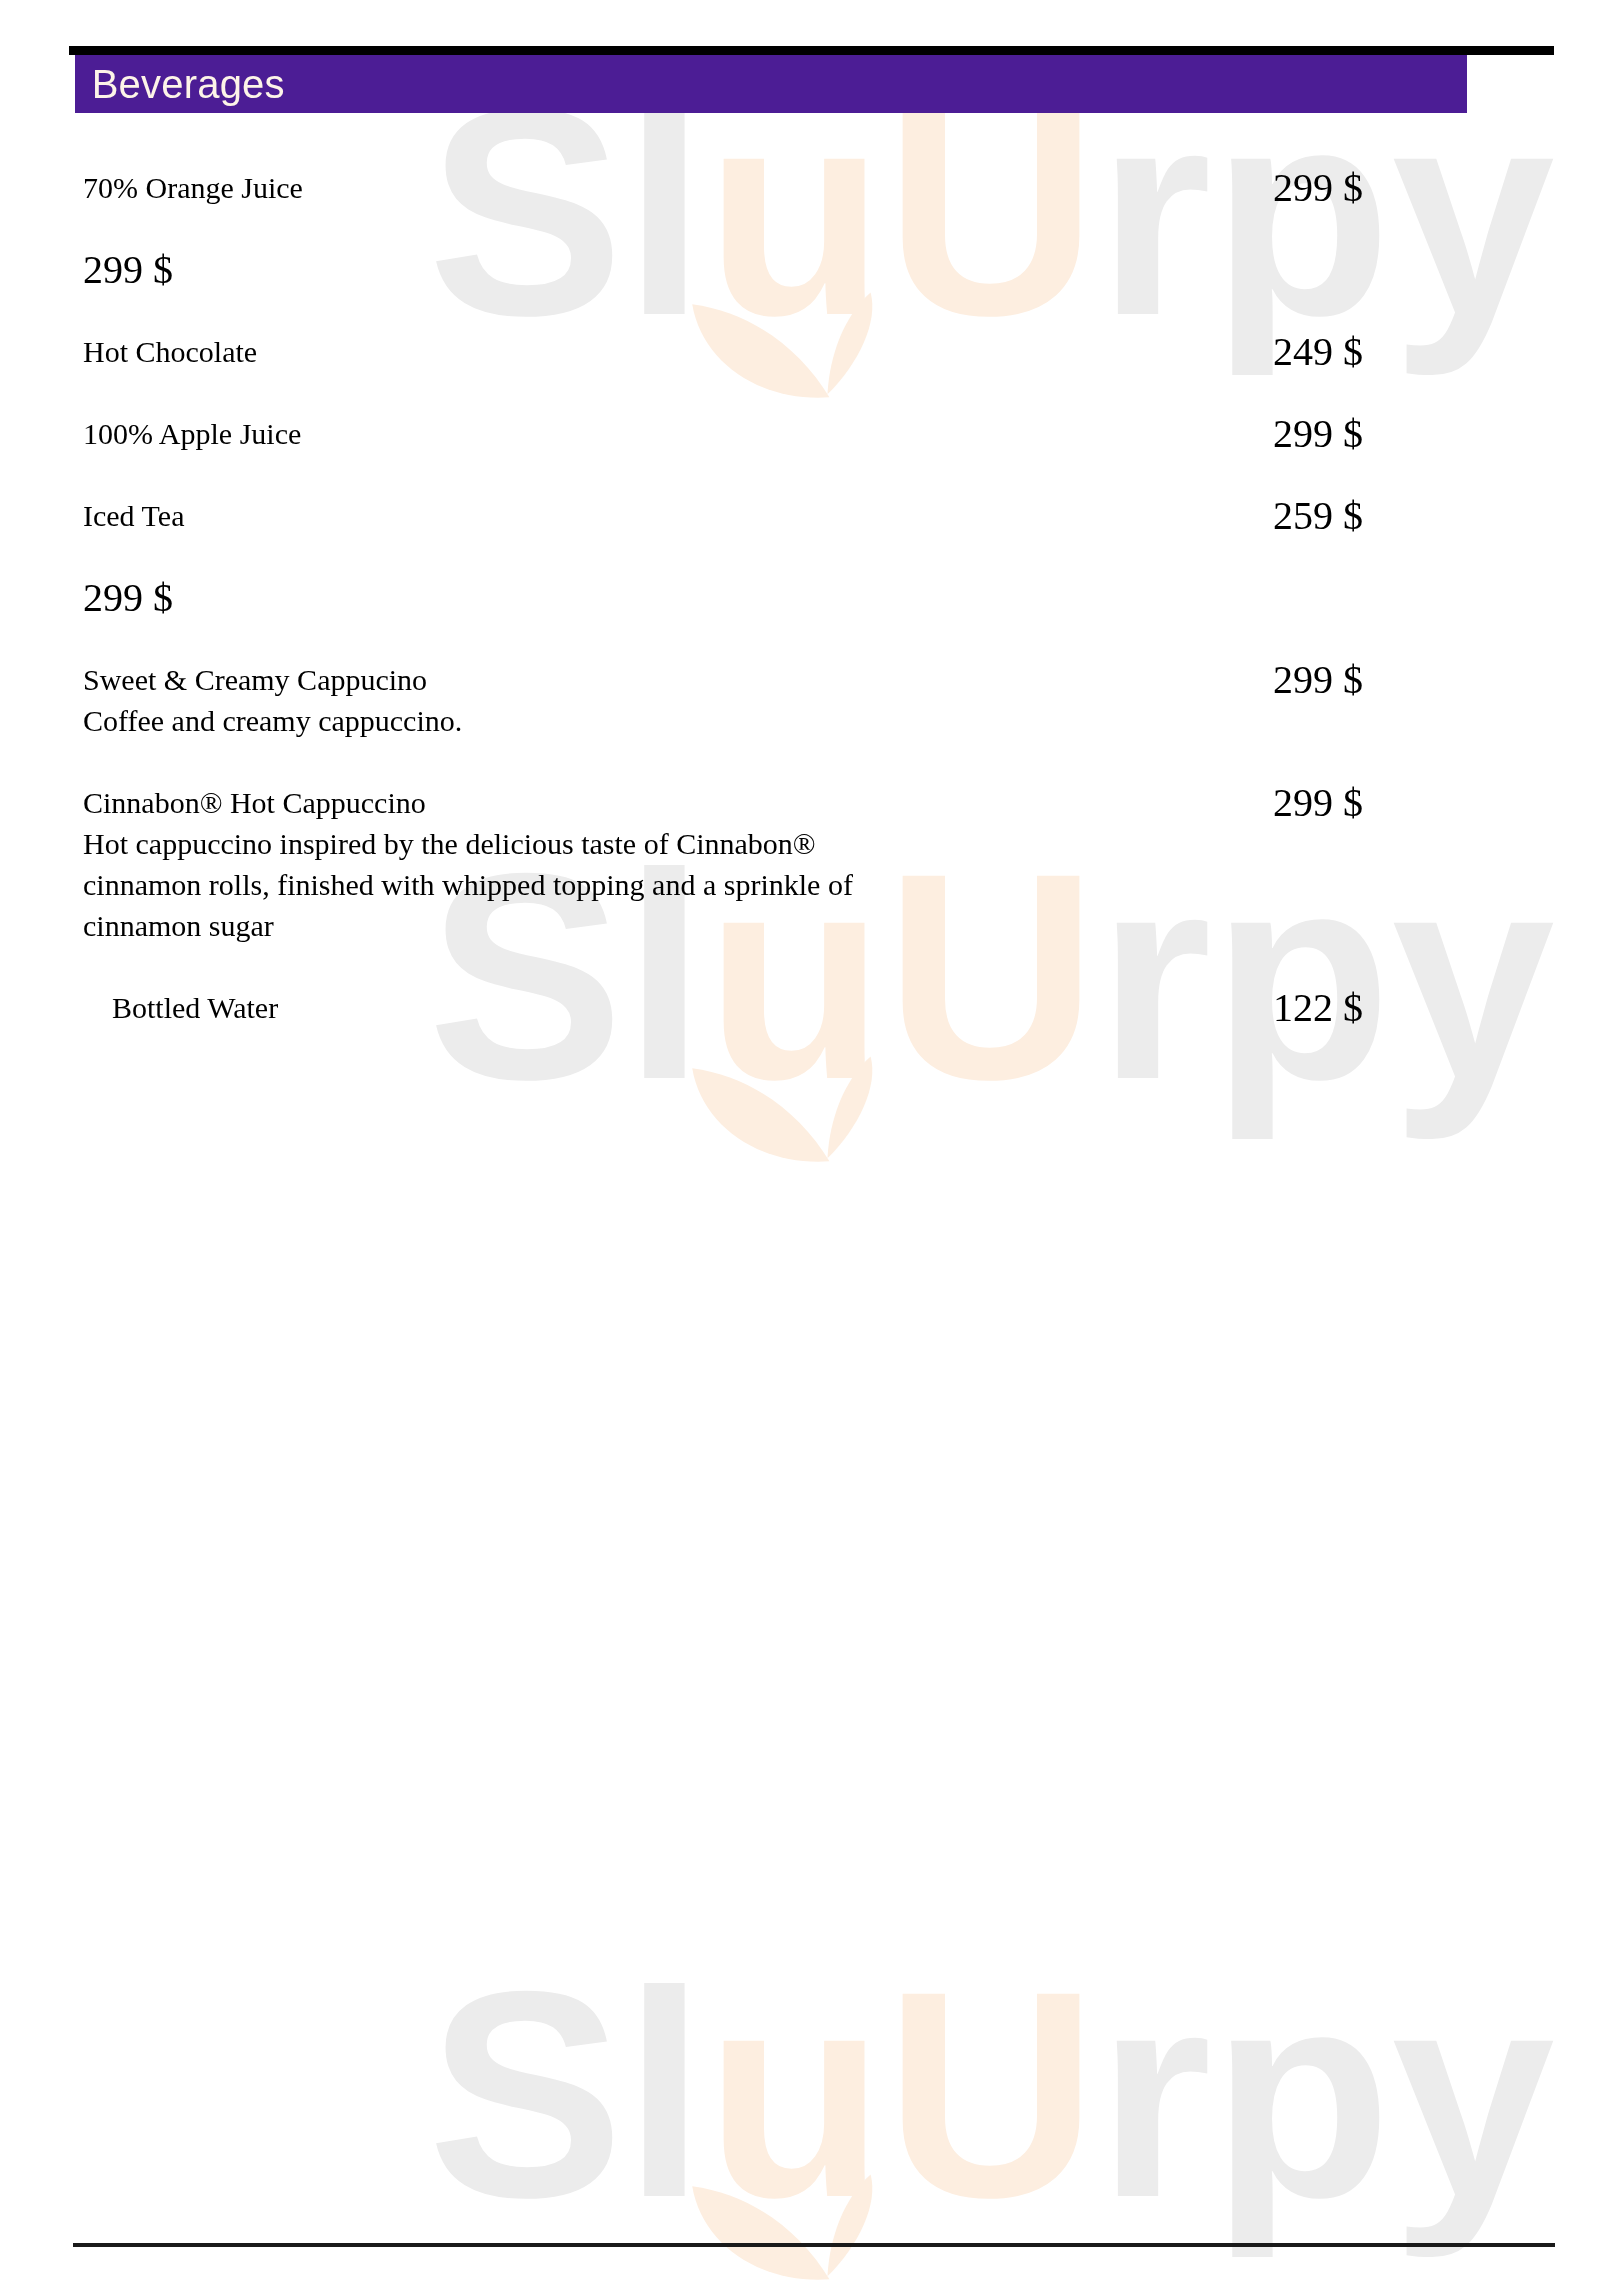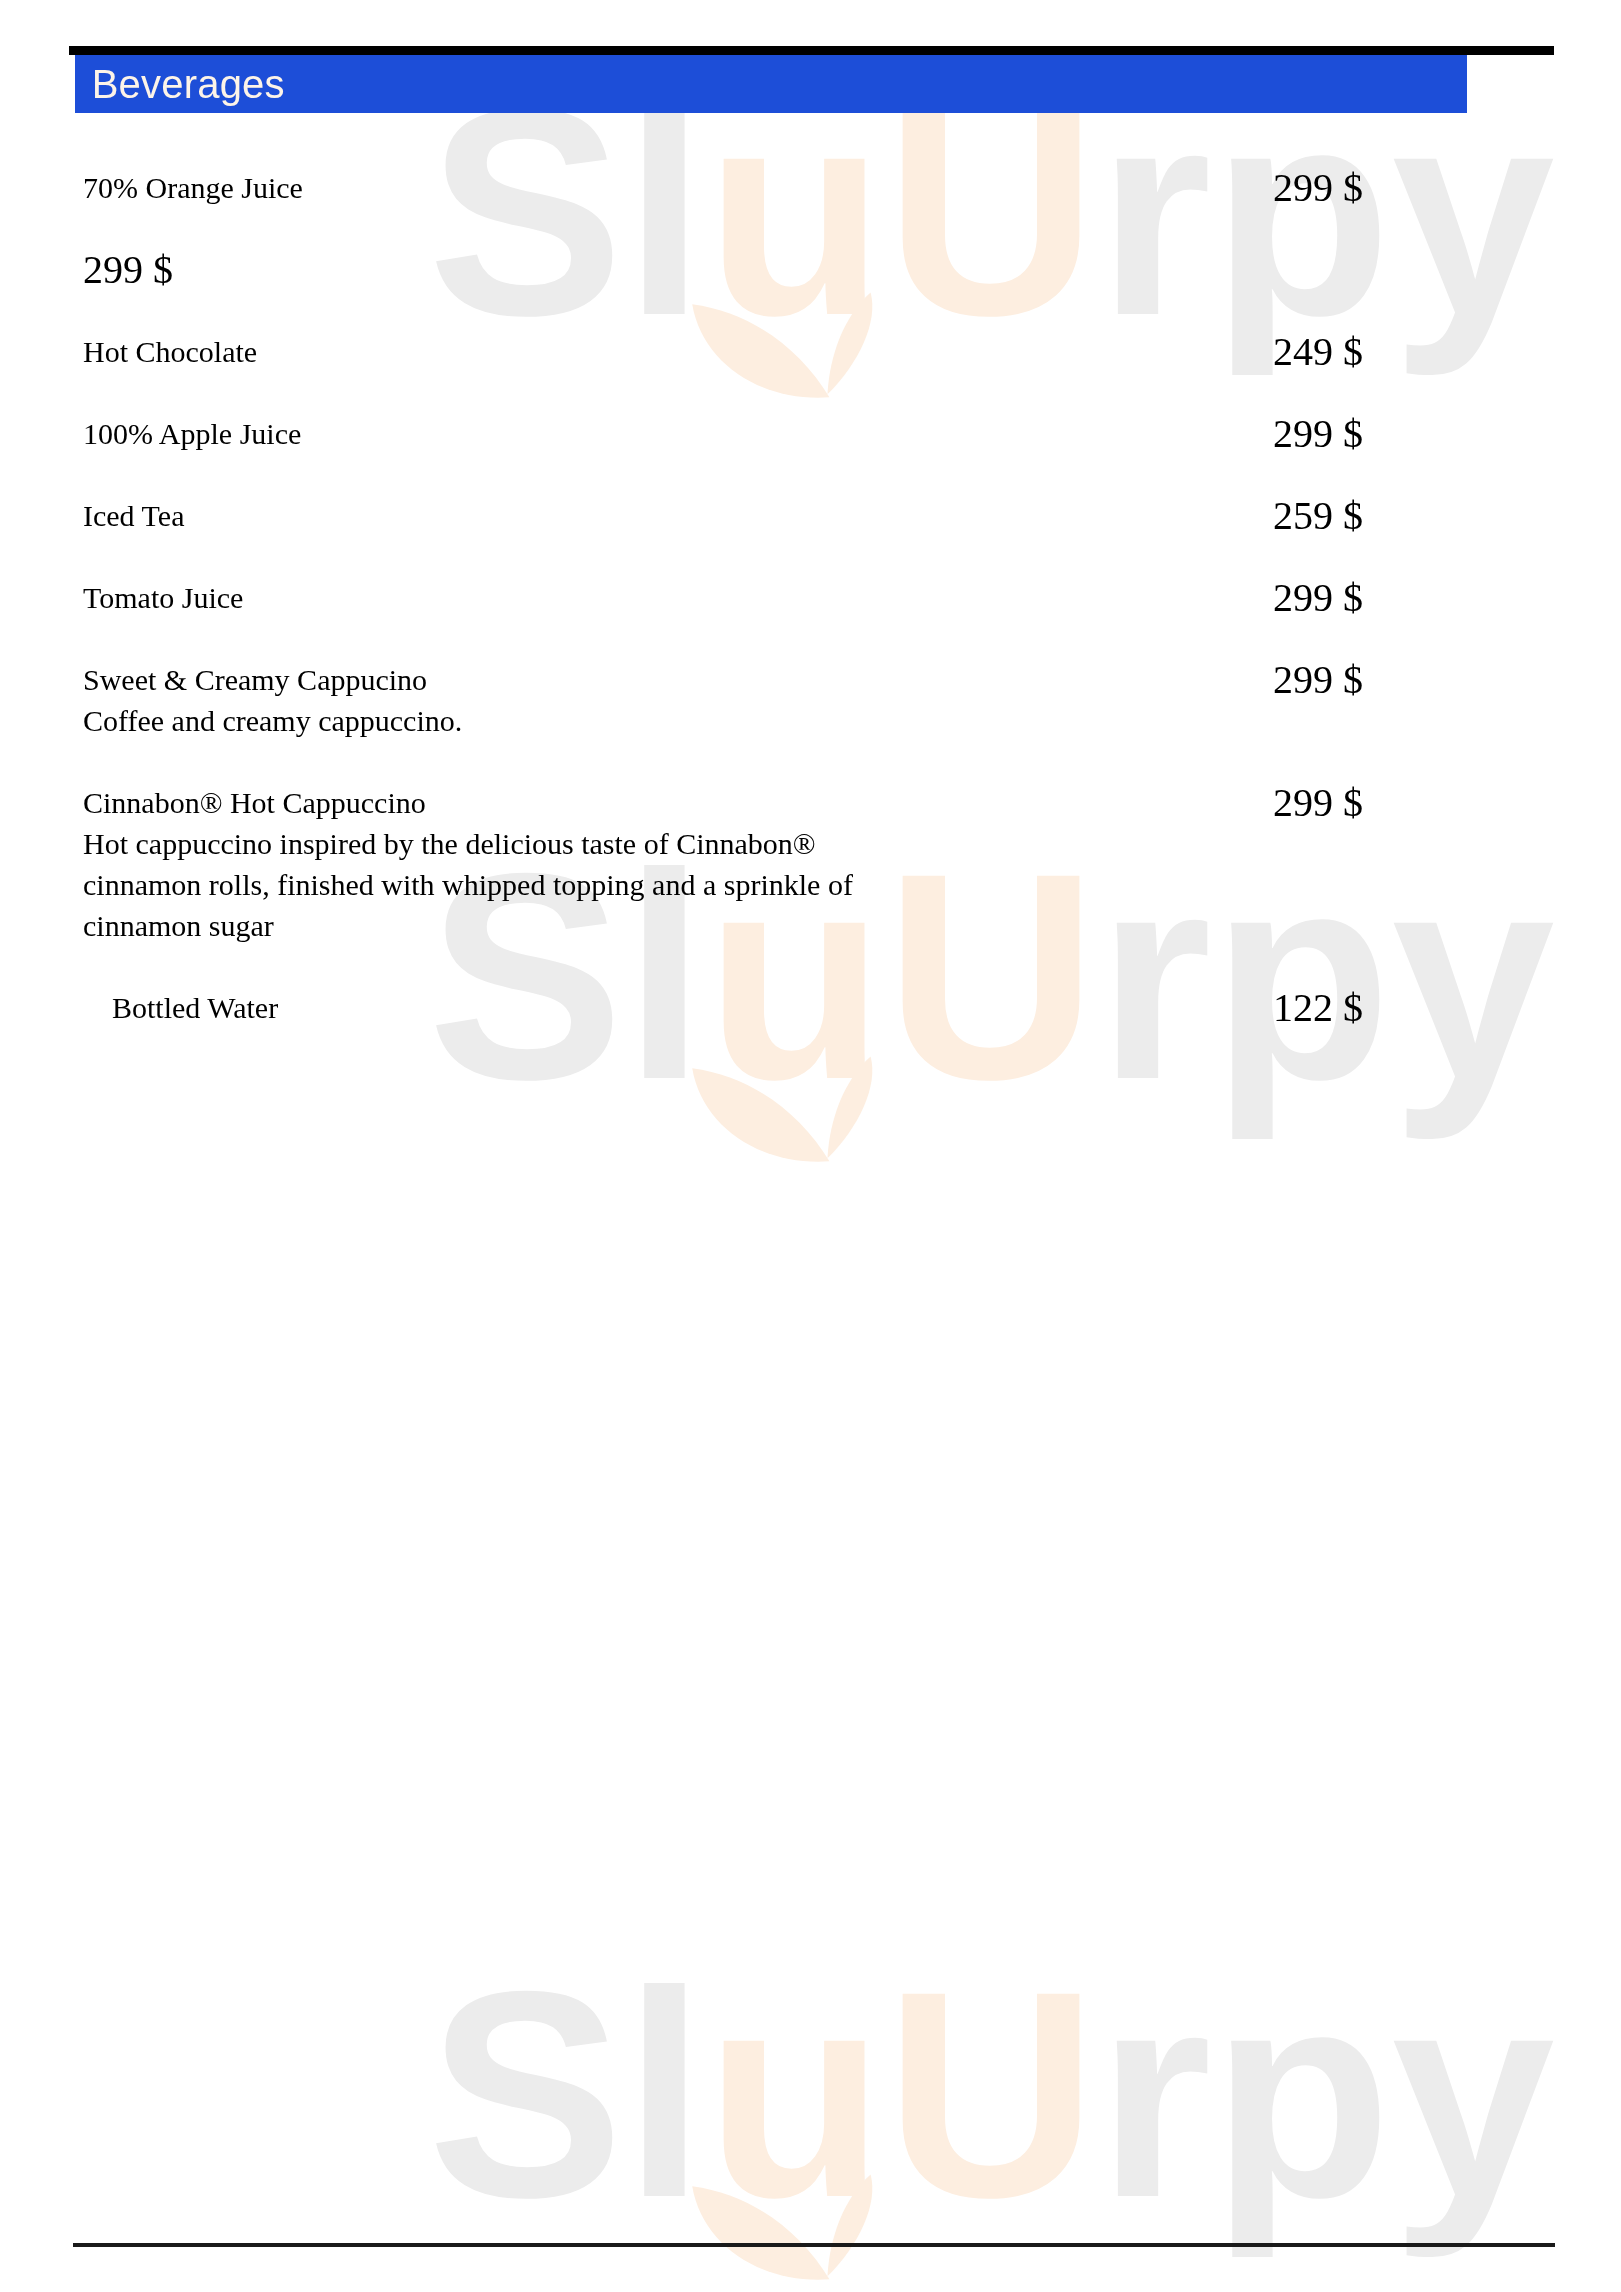--- a/index.html
+++ b/index.html
@@ -57,21 +57,21 @@
     background: #1a1a1a;
   }
 
   
   .section-header {
     position: absolute;
     left: 75px;
     top: 55px;
     width: 1392px;
     height: 58px;
-    background: #1d4ed8;
+    background: #4c1d95;
     box-sizing: border-box;
   }
   .section-header-title {
     position: absolute;
     left: 16.7px;
     top: 50%;
     transform: translateY(-50%);
     font-family: "Liberation Sans", "DejaVu Sans", sans-serif;
     font-size: 40px;
     line-height: 1;
@@ -207,23 +207,20 @@
       <div class="menu-item">
         <div class="item-row">
           <div class="item-text">
             <div class="item-name">Iced Tea</div>
           </div>
           <div class="item-price">259 $</div>
         </div>
       </div>
       <div class="menu-item">
         <div class="item-row">
-          <div class="item-text">
-            <div class="item-name">Tomato Juice</div>
-          </div>
           <div class="item-price">299 $</div>
         </div>
       </div>
       <div class="menu-item">
         <div class="item-row">
           <div class="item-text">
             <div class="item-name">Sweet &amp; Creamy Cappucino</div>
             <div class="item-desc">Coffee and creamy cappuccino.</div>
           </div>
           <div class="item-price">299 $</div>

